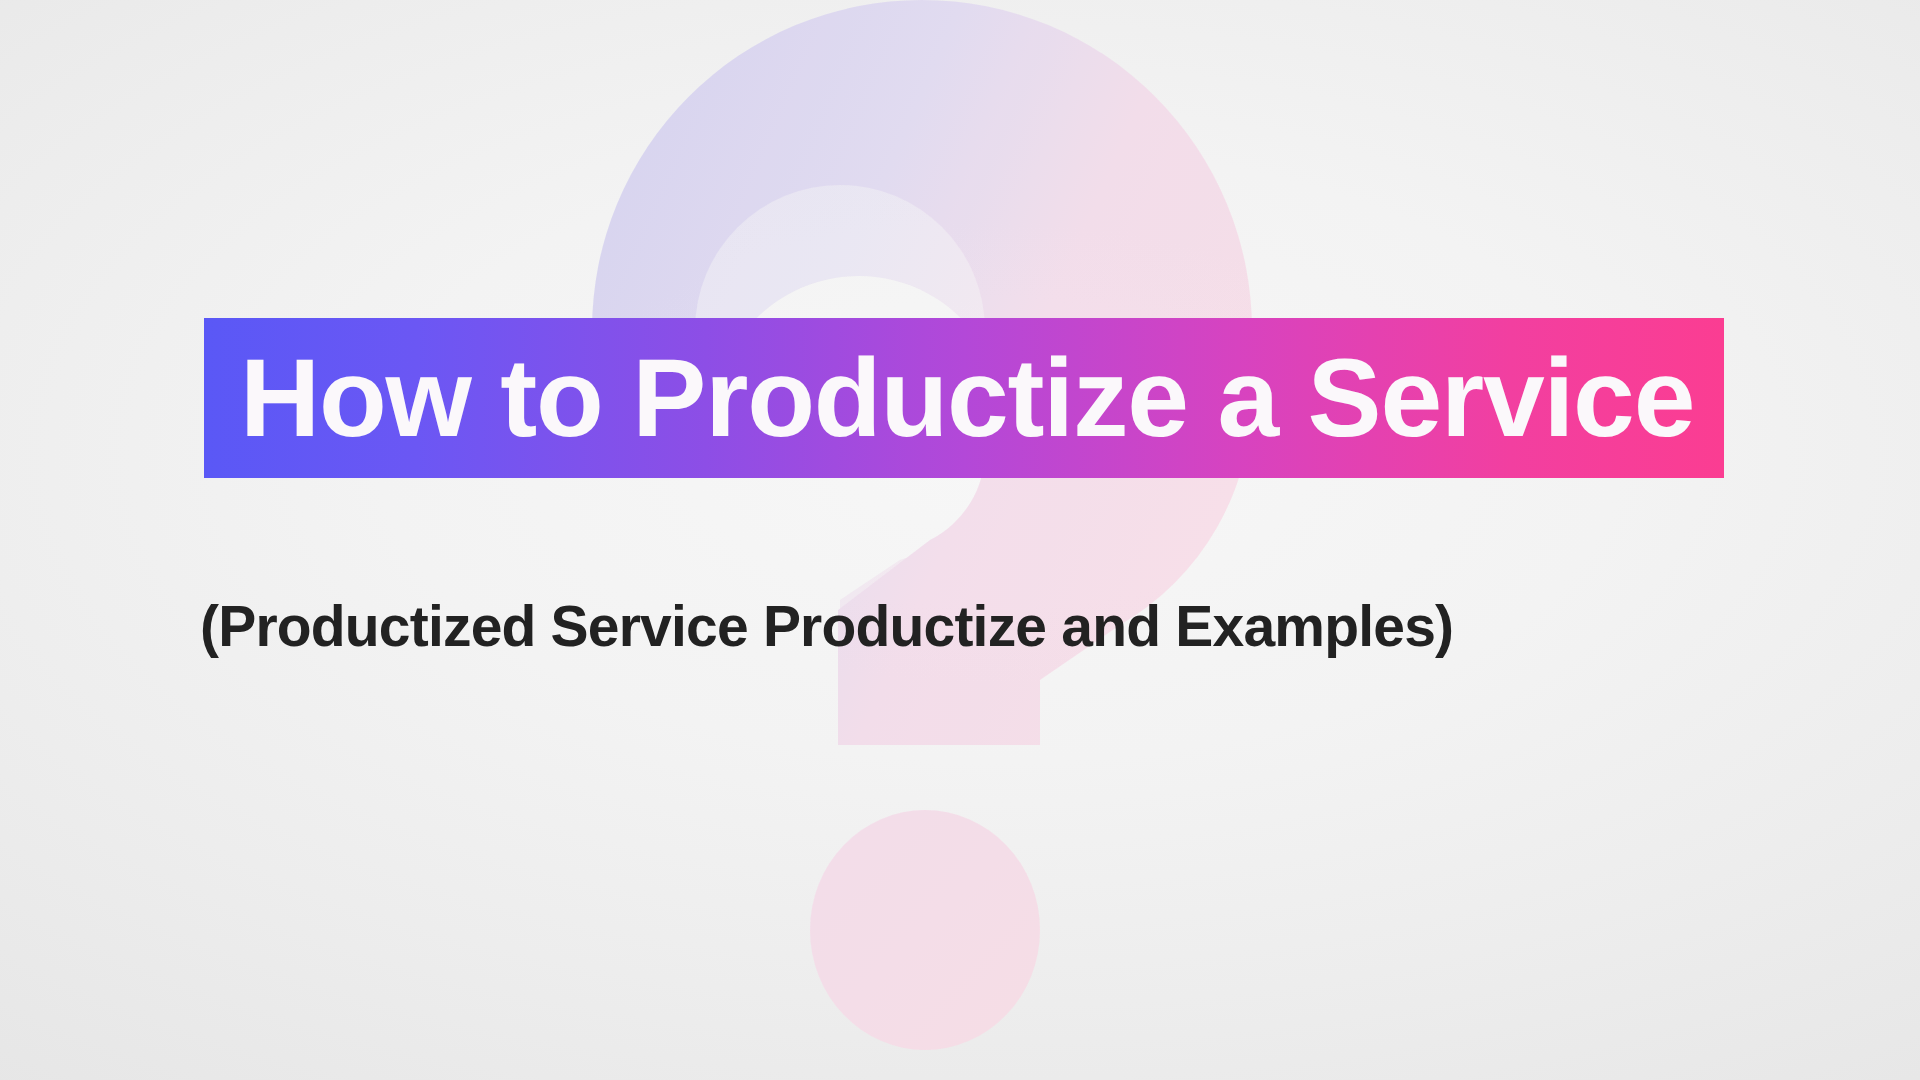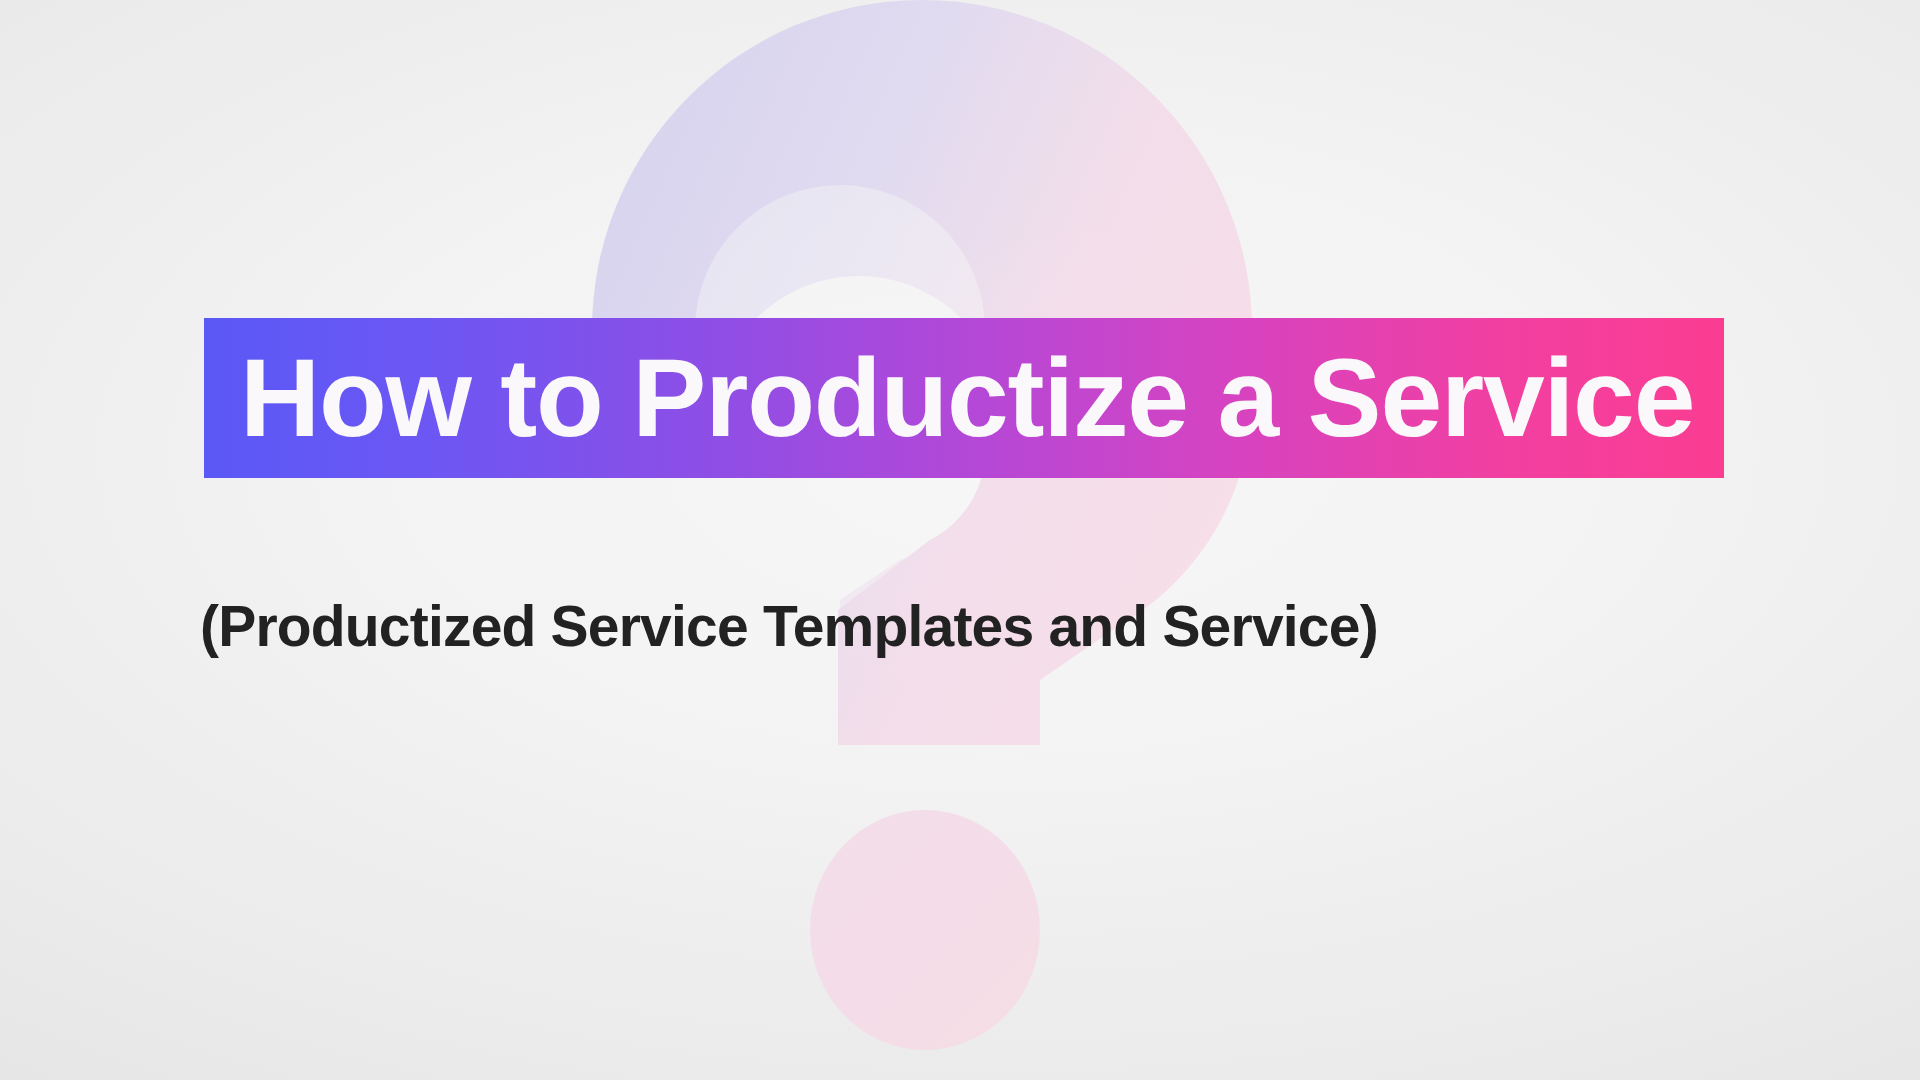--- a/index.html
+++ b/index.html
@@ -124,15 +124,15 @@
                Z" fill="url(#qmGrad)" opacity="0.55"></path>
 
       <ellipse cx="925" cy="930" rx="115" ry="120" fill="url(#qmGradDot)"></ellipse>
     </g>
   </svg>
 
   <div id="title-banner" style="background: linear-gradient(90deg, #5a58f6 0%, #6b57f4 14%, #8d4ee6 33%, #b348d8 50%, #d743c0 68%, #f23fa0 86%, #fb3d92 100%);">
     <div id="title-text" style="font-size: 111px;">How to Productize a Service</div>
   </div>
 
-  <div id="subtitle-text" style="font-size: 57px;">(Productized Service Templates and Service)</div>
+  <div id="subtitle-text" style="font-size: 57px;">(Productized Service Productize and Examples)</div>
 
 </div>
 
 </body></html>

